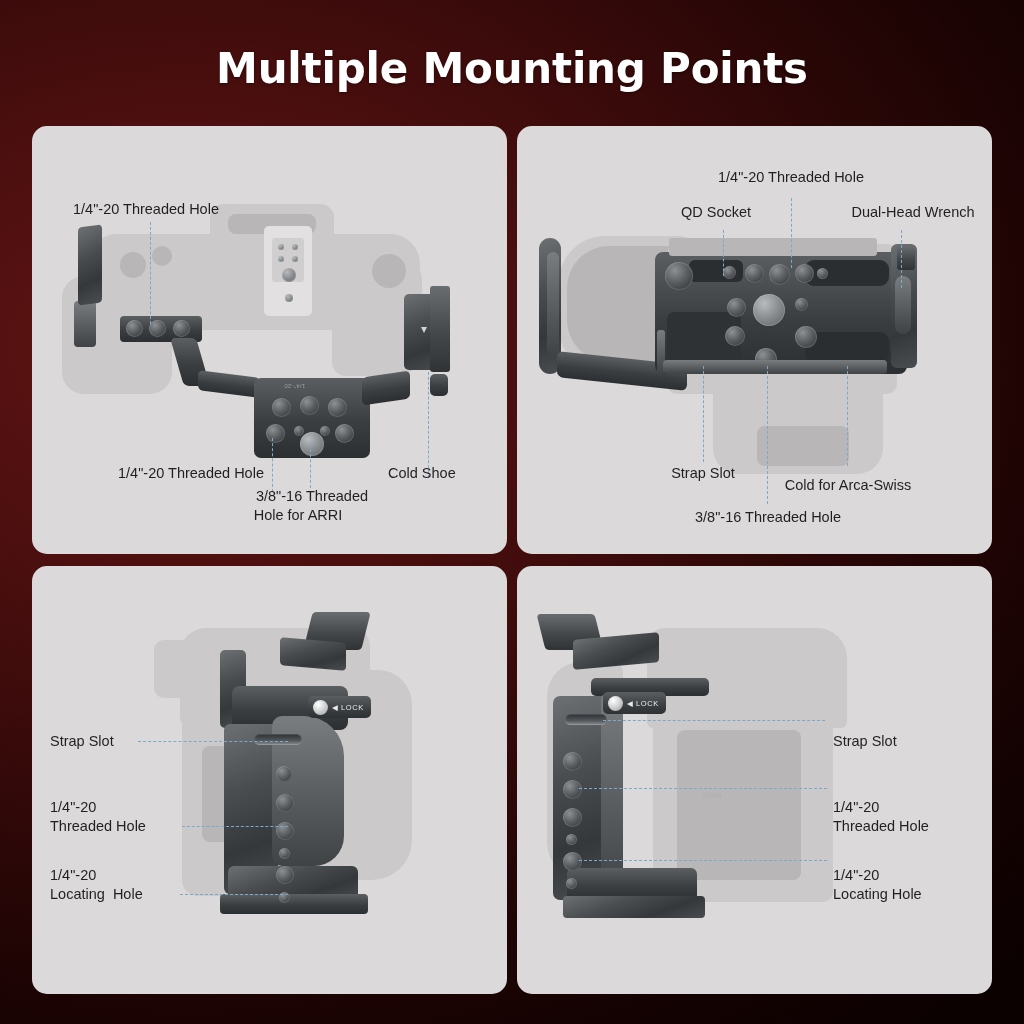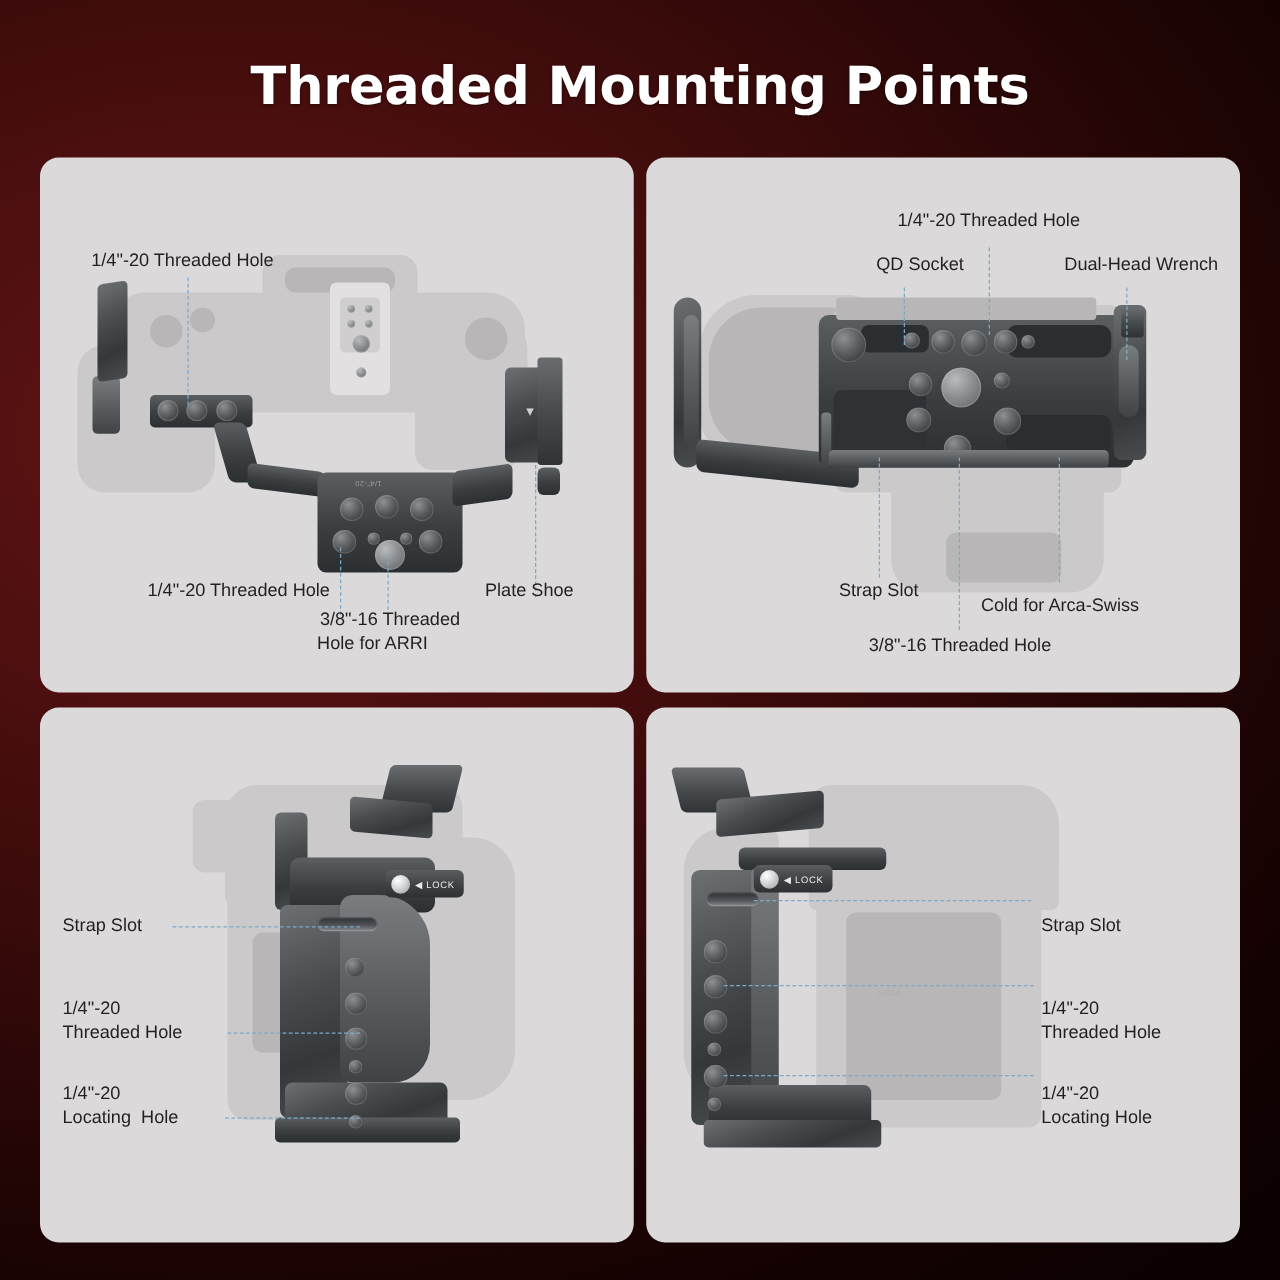--- a/index.html
+++ b/index.html
@@ -147,21 +147,21 @@
     font-size: 6px;
     font-family: "Liberation Sans", sans-serif;
     letter-spacing: 0.3px;
   }
 </style>
 </head>
 <body>
 
 <div id="root">
 
-  <div id="title">Threaded Mounting Points</div>
+  <div id="title">Multiple Mounting Points</div>
 
   <div class="panel" id="panel-tl">
     <div class="panel-inner">
 
       <div class="art">
 
         <div class="ghost soft" style="left:58px; top:108px; width:330px; height:96px; border-radius:26px 30px 18px 18px;"></div>
         <div class="ghost soft" style="left:178px; top:78px; width:124px; height:52px; border-radius:14px 14px 4px 4px;"></div>
         <div class="ghost dk" style="left:196px; top:88px; width:88px;  height:20px; border-radius:8px;"></div>
         <div class="ghost soft" style="left:30px;  top:150px; width:110px; height:118px; border-radius:22px;"></div>
@@ -213,21 +213,21 @@
       <div class="lead-v" style="left:278px; top:318px; height:44px;"></div>
       <div class="lead-v" style="left:396px; top:246px; height:106px;"></div>
 
       <div class="label" style="left:41px;  top:74px;  width:210px;">1/4"-20 Threaded Hole</div>
 
       <div class="label" style="left:86px;  top:338px; width:180px;">1/4"-20 Threaded Hole</div>
 
       <div class="label center" style="left:208px; top:361px; width:144px;">3/8"-16 Threaded</div>
       <div class="label center" style="left:194px; top:380px; width:144px;">Hole for ARRI</div>
 
-      <div class="label" style="left:356px; top:338px; width:110px;">Plate Shoe</div>
+      <div class="label" style="left:356px; top:338px; width:110px;">Cold Shoe</div>
     </div>
   </div>
 
   <div class="panel" id="panel-tr">
     <div class="panel-inner">
 
       <div class="art">
 
         <div class="ghost soft" style="left:42px;  top:110px; width:142px; height:138px; border-radius:46px 22px 22px 46px;"></div>
         <div class="ghost dk" style="left:50px;  top:120px; width:116px; height:116px; border-radius:42px 18px 18px 42px;"></div>
@@ -272,21 +272,21 @@
 
       <div class="lead-v" style="left:274px; top:72px;  height:70px;"></div>
       <div class="lead-v" style="left:206px; top:104px; height:46px;"></div>
       <div class="lead-v" style="left:384px; top:104px; height:58px;"></div>
       <div class="lead-v" style="left:186px; top:240px; height:96px;"></div>
       <div class="lead-v" style="left:250px; top:240px; height:138px;"></div>
       <div class="lead-v" style="left:330px; top:240px; height:100px;"></div>
 
       <div class="label center" style="left:194px; top:42px; width:160px;">1/4"-20 Threaded Hole</div>
 
-      <div class="label center" style="left:164px; top:77px; width:110px;text-align:center;">QD Socket</div>
+      <div class="label center" style="left:144px; top:77px; width:110px;text-align:center;">QD Socket</div>
 
       <div class="label center" style="left:316px; top:77px; width:160px;">Dual-Head Wrench</div>
 
       <div class="label center" style="left:136px; top:338px; width:100px;">Strap Slot</div>
 
       <div class="label center" style="left:168px; top:382px; width:166px;">3/8"-16 Threaded Hole</div>
 
       <div class="label center" style="left:248px; top:350px; width:166px;">Cold for Arca-Swiss</div>
     </div>
   </div>

